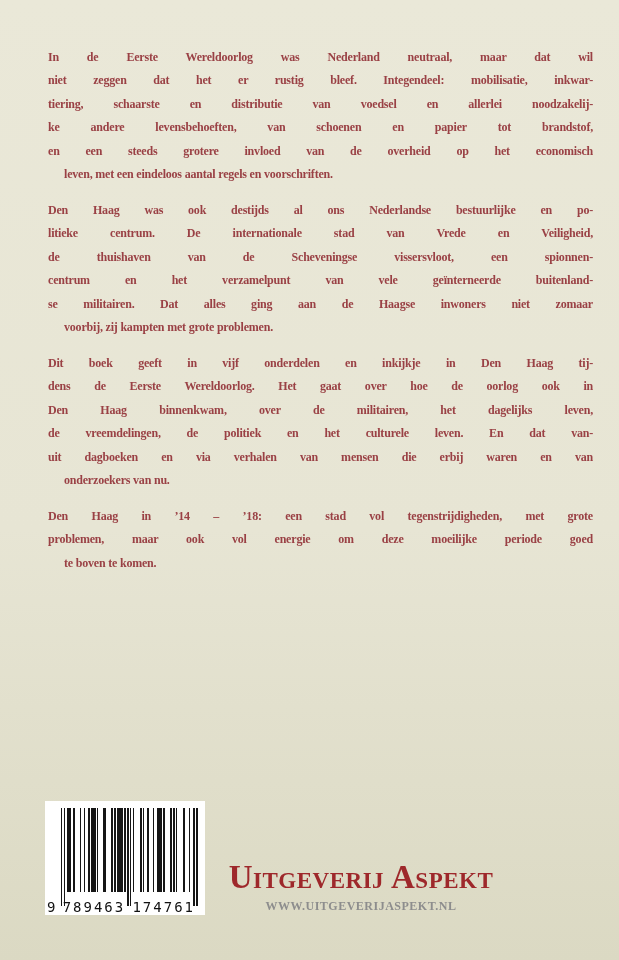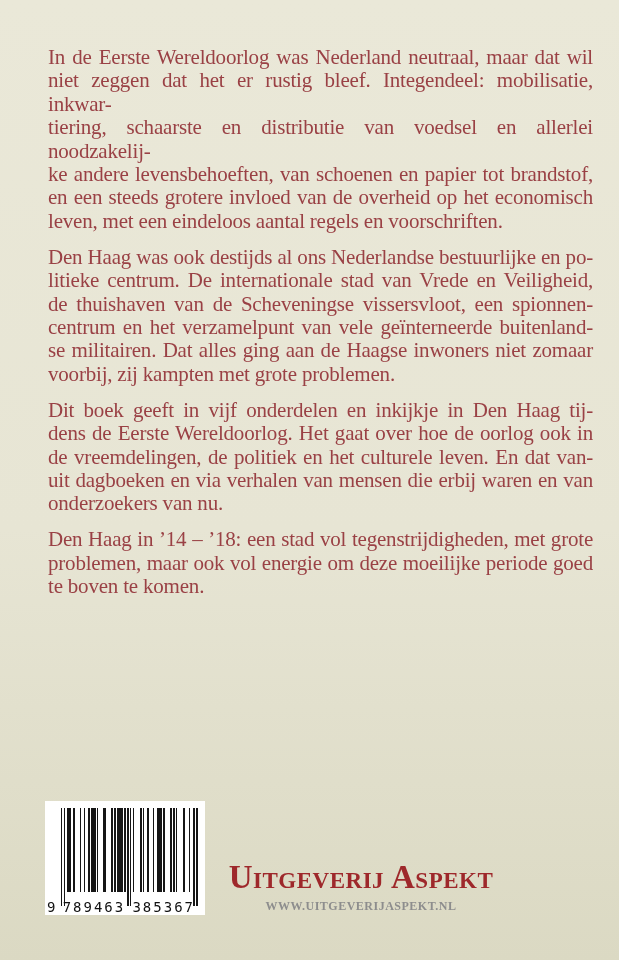--- a/index.html
+++ b/index.html
@@ -14,25 +14,25 @@
   body{font-family:"Liberation Serif", serif; background:#fff;}
   .cover{
     position:relative;
     width:619px;height:960px;
     background:linear-gradient(180deg, var(--bg-top) 0%, var(--bg-mid) 55%, var(--bg-bottom) 100%);
     overflow:hidden;
   }
   .blurb{
     position:absolute; left:48px; top:46px; width:545px;
     color:var(--ink);
-    font-size:21px; line-height:23.4px; letter-spacing:-0.2px;
+    font-size:12px; line-height:23.4px; letter-spacing:-0.2px;font-weight:bold;
   }
   .para{margin:0 0 12.5px 0;}
   .line{text-align:justify; text-align-last:justify;}
-  .line.last{text-align:justify; text-align-last:left;}
+  .line.last{text-align:justify; text-align-last:left;margin-left:16px;}
 
   .footer{
     position:absolute; left:45px; top:795px; right:22px; height:120px;
     display:flex; align-items:flex-end;
   }
   .barcode-box{
     position:relative;
     width:160px; height:114px;
     background:#ffffff;
     box-sizing:border-box;
@@ -95,20 +95,21 @@
         <div class="line">Den Haag was ook destijds al ons Nederlandse bestuurlijke en po-</div>
         <div class="line">litieke centrum. De internationale stad van Vrede en Veiligheid,</div>
         <div class="line">de thuishaven van de Scheveningse vissersvloot, een spionnen-</div>
         <div class="line">centrum en het verzamelpunt van vele geïnterneerde buitenland-</div>
         <div class="line">se militairen. Dat alles ging aan de Haagse inwoners niet zomaar</div>
         <div class="line last">voorbij, zij kampten met grote problemen.</div>
       </div>
       <div class="para">
         <div class="line">Dit boek geeft in vijf onderdelen en inkijkje in Den Haag tij-</div>
         <div class="line">dens de Eerste Wereldoorlog. Het gaat over hoe de oorlog ook in</div>
+        <div class="line">Den Haag binnenkwam, over de militairen, het dagelijks leven,</div>
         <div class="line">de vreemdelingen, de politiek en het culturele leven. En dat van-</div>
         <div class="line">uit dagboeken en via verhalen van mensen die erbij waren en van</div>
         <div class="line last">onderzoekers van nu.</div>
       </div>
       <div class="para">
         <div class="line">Den Haag in ’14 – ’18: een stad vol tegenstrijdigheden, met grote</div>
         <div class="line">problemen, maar ook vol energie om deze moeilijke periode goed</div>
         <div class="line last">te boven te komen.</div>
       </div>
     </div>
@@ -209,21 +210,21 @@
           <div class="module bar"></div>
           <div class="module"></div>
           <div class="module"></div>
           <div class="module bar tall"></div>
           <div class="module tall"></div>
           <div class="module bar tall"></div>
         </div>
       <div class="digits">
         <span>9</span>
         <span class="grp">789463</span>
-        <span class="grp">385367</span>
+        <span class="grp">174761</span>
       </div>
     </div>
 
     <div class="publisher">
       <div class="pub-name">Uitgeverij Aspekt</div>
       <div class="pub-url">WWW.UITGEVERIJASPEKT.NL</div>
     </div>
 
   </div>
 </div>

